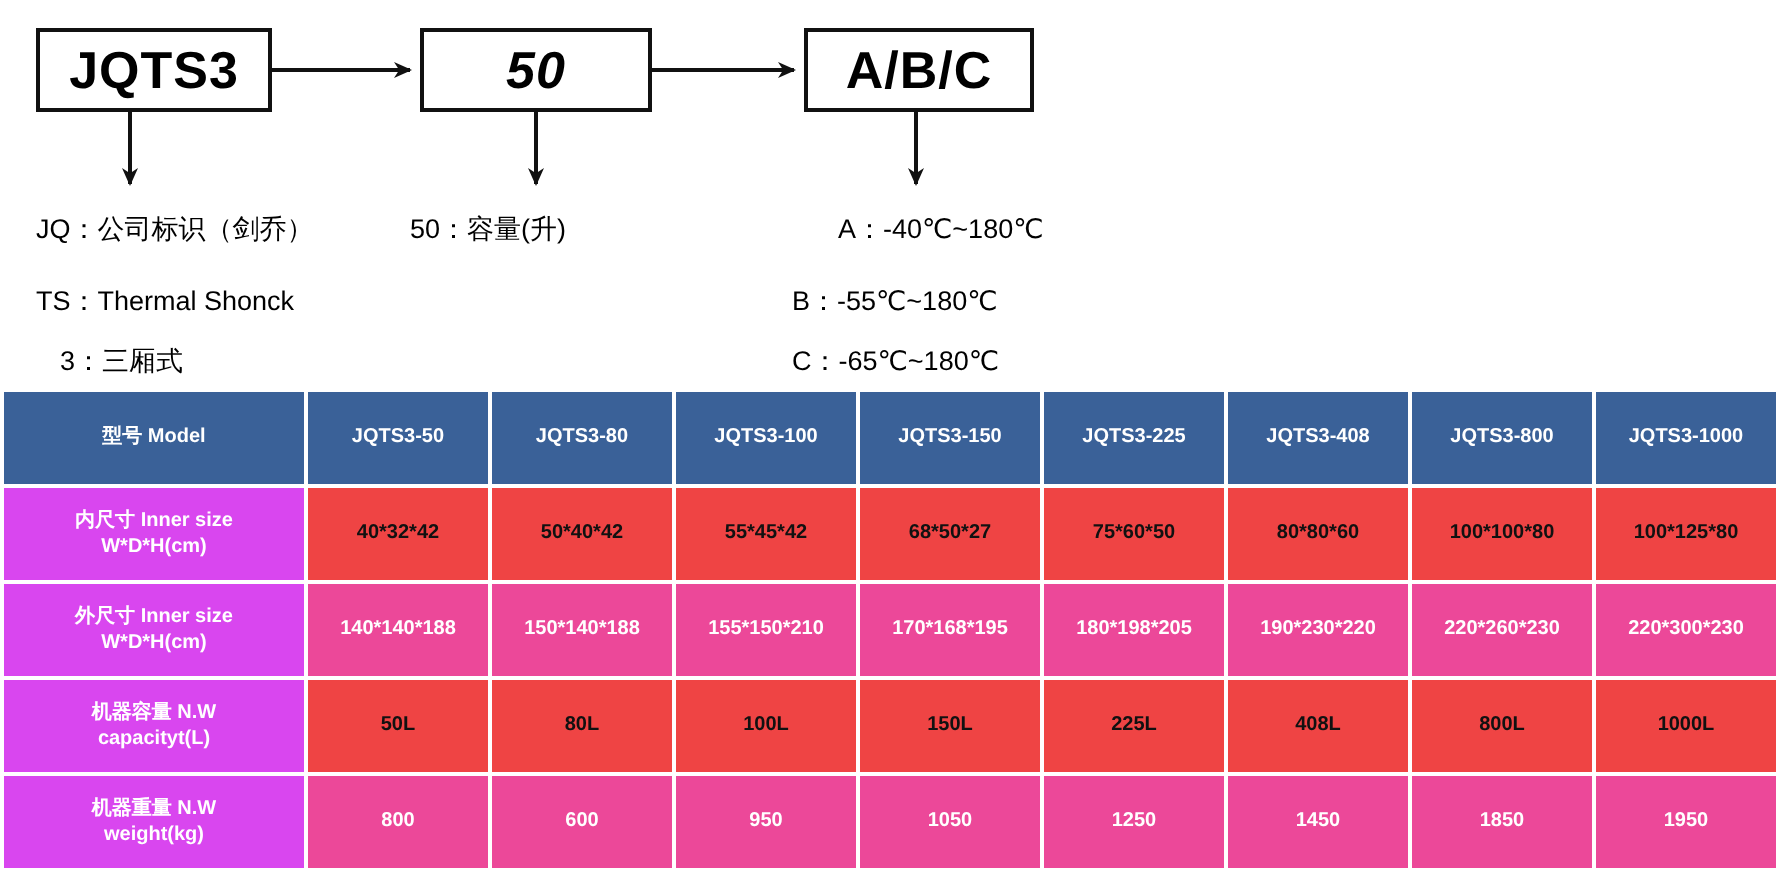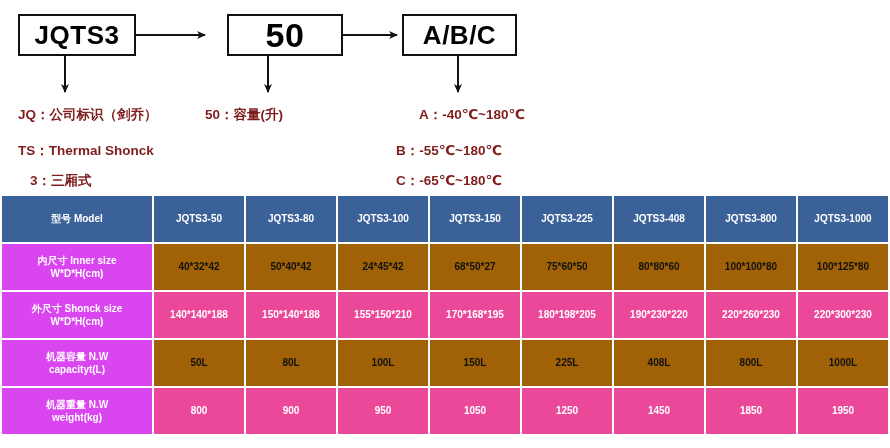--- a/index.html
+++ b/index.html
@@ -29,29 +29,29 @@
     background: #ffffff;
     box-sizing: border-box;
     display: flex;
     align-items: center;
     justify-content: center;
     font-weight: bold;
     letter-spacing: 0.5px;
     color: #000;
   }
   #box-model  { left: 18px;  top: 14px; width: 118px; height: 42px; font-size: 26px; }
-  #box-cap    { left: 227px; top: 14px; width: 116px; height: 42px; font-size: 34px; }
+  #box-cap    { left: 210px; top: 14px; width: 116px; height: 42px; font-size: 26px; font-style: italic; }
   #box-temp   { left: 402px; top: 14px; width: 115px; height: 42px; font-size: 26px; }
 
   .legend-line {
     position: absolute;
     font-size: 13.5px;
-    font-weight: bold;
+    font-weight: normal;
     white-space: nowrap;
-    color: #7f1d1d;
+    color: #000000;
     font-family: "Liberation Sans", "DejaVu Sans", sans-serif;
   }
   #lg-jq { left: 18px;  top: 106px; }
   #lg-ts { left: 18px;  top: 142px; }
   #lg-3  { left: 30px;  top: 172px; }
   #lg-50 { left: 205px; top: 106px; }
   #lg-a  { left: 419px; top: 106px; }
   #lg-b  { left: 396px; top: 142px; }
   #lg-c  { left: 396px; top: 172px; }
 
@@ -87,21 +87,21 @@
     background: #d946ef;
     color: #ffffff;
     font-size: 13px;
     width: 150px;
   }
   td.cell-blue {
     background: #ec4899;
     color: #ffffff;
   }
   td.cell-white {
-    background: #a16207;
+    background: #ef4444;
     color: #111111;
   }
   td.head {
     background: #3a6198;
     color: #ffffff;
     font-size: 13.5px;
   }
   .lbl-2 { display: block; }
 </style>
 </head>
@@ -150,30 +150,30 @@
         <td class="head">JQTS3-800</td>
         <td class="head">JQTS3-1000</td>
       </tr>
       <tr>
         <td class="rowlabel">
           <span class="lbl-2">内尺寸 Inner size</span>
           <span class="lbl-2">W*D*H(cm)</span>
         </td>
         <td class="cell-white">40*32*42</td>
         <td class="cell-white">50*40*42</td>
-        <td class="cell-white">24*45*42</td>
+        <td class="cell-white">55*45*42</td>
         <td class="cell-white">68*50*27</td>
         <td class="cell-white">75*60*50</td>
         <td class="cell-white">80*80*60</td>
         <td class="cell-white">100*100*80</td>
         <td class="cell-white">100*125*80</td>
       </tr>
       <tr>
         <td class="rowlabel">
-          <span class="lbl-2">外尺寸 Shonck size</span>
+          <span class="lbl-2">外尺寸 Inner size</span>
           <span class="lbl-2">W*D*H(cm)</span>
         </td>
         <td class="cell-blue">140*140*188</td>
         <td class="cell-blue">150*140*188</td>
         <td class="cell-blue">155*150*210</td>
         <td class="cell-blue">170*168*195</td>
         <td class="cell-blue">180*198*205</td>
         <td class="cell-blue">190*230*220</td>
         <td class="cell-blue">220*260*230</td>
         <td class="cell-blue">220*300*230</td>
@@ -191,21 +191,21 @@
         <td class="cell-white">408L</td>
         <td class="cell-white">800L</td>
         <td class="cell-white">1000L</td>
       </tr>
       <tr>
         <td class="rowlabel">
           <span class="lbl-2">机器重量 N.W</span>
           <span class="lbl-2">weight(kg)</span>
         </td>
         <td class="cell-blue">800</td>
-        <td class="cell-blue">900</td>
+        <td class="cell-blue">600</td>
         <td class="cell-blue">950</td>
         <td class="cell-blue">1050</td>
         <td class="cell-blue">1250</td>
         <td class="cell-blue">1450</td>
         <td class="cell-blue">1850</td>
         <td class="cell-blue">1950</td>
       </tr>
     </tbody>
 </table>
 

